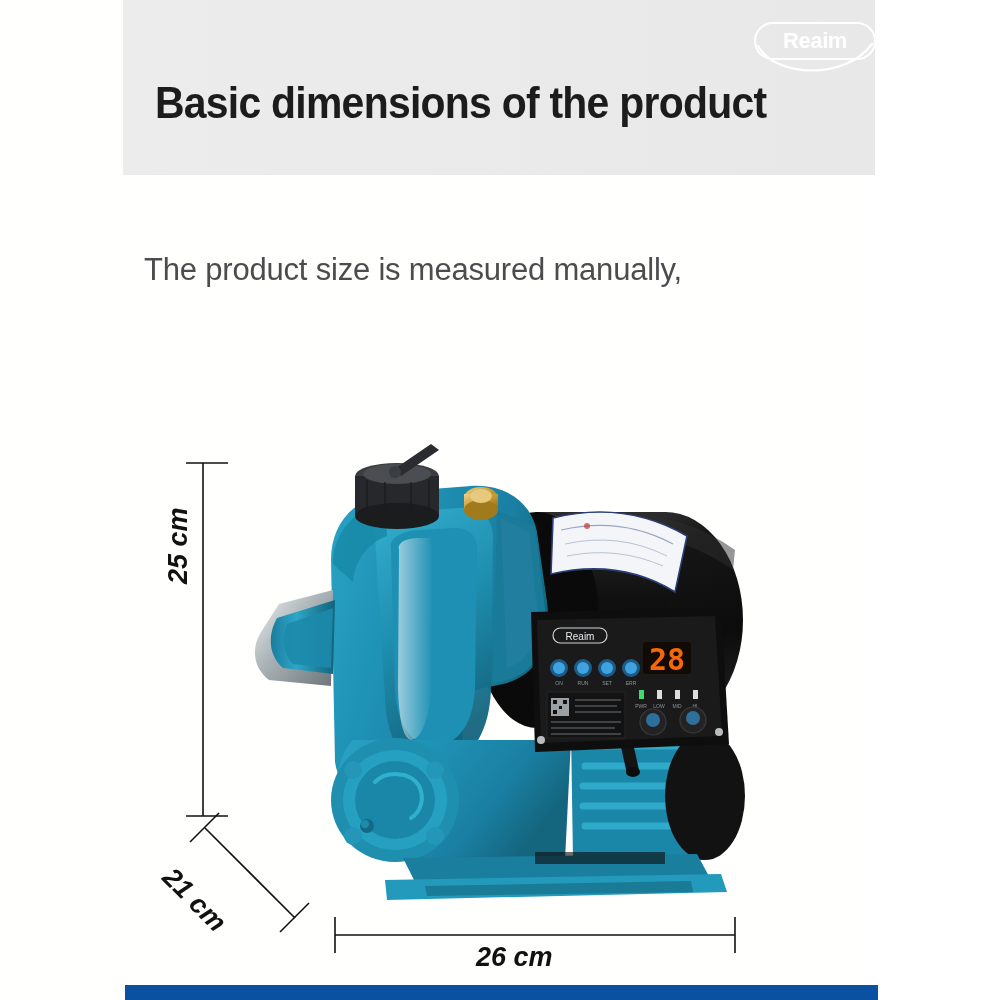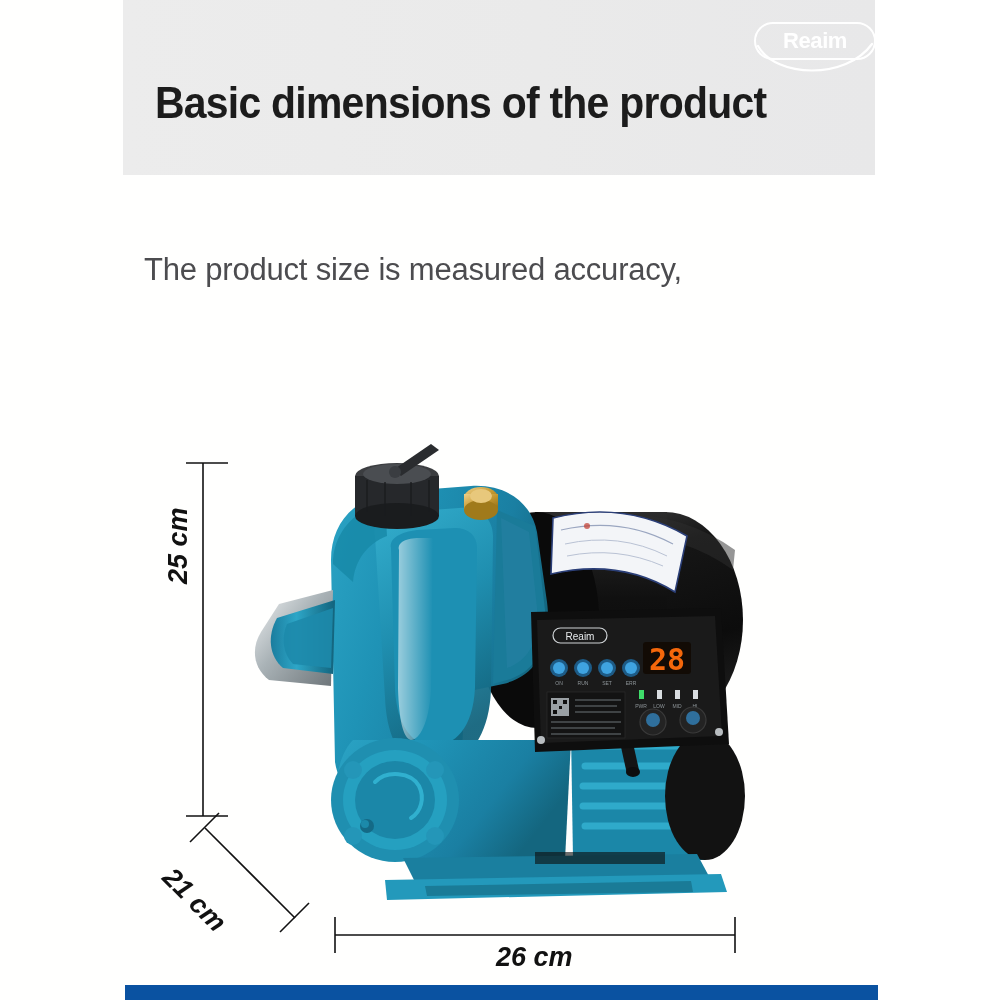--- a/index.html
+++ b/index.html
@@ -53,21 +53,21 @@
   .product-area { position:absolute; left:235px; top:440px; width:540px; height:470px; }
   .product-svg { position:absolute; left:0; top:0; }
 
   
   .dims-svg { position:absolute; left:0; top:0; width:1000px; height:1000px; pointer-events:none; }
   .dim-label {
     position:absolute; font-size:27px; font-weight:bold; color:#111;
     font-family:"Liberation Sans", sans-serif; font-style:italic;
     white-space:nowrap;
   }
-  .dim-h { left:496px; top:942px; }
+  .dim-h { left:476px; top:942px; }
   .dim-v { left:163px; top:584px; transform:rotate(-90deg); transform-origin:left top; }
   .dim-d { left:178px; top:862px; transform:rotate(45deg); transform-origin:left top; }
 
   
   .bottom-bar {
     position:absolute; left:125px; top:985px; width:753px; height:15px;
     background:#0a52a1;
   }
 </style>
 </head>
@@ -80,21 +80,21 @@
 
   <div class="logo-wrap">
     <div class="logo-pill"></div>
     <svg class="logo-swoosh" viewBox="0 0 138 48">
       <path d="M12 18 C 30 50, 100 52, 126 16" fill="none" stroke="#ffffff" stroke-width="2.2" stroke-linecap="round"></path>
     </svg>
     <div class="logo-text">Reaim</div>
   </div>
 
   <div class="subtitle">
-    <span class="line">The product size is measured accuracy,</span>
+    <span class="line">The product size is measured manually,</span>
   </div>
 
   <div class="product-area">
     <svg class="product-svg" width="540" height="470" viewBox="0 0 540 470">
       <defs>
         <linearGradient id="teal1" x1="0" y1="0" x2="1" y2="0.4">
           <stop offset="0" stop-color="#2ba3c4"></stop>
           <stop offset="0.35" stop-color="#1f93b6"></stop>
           <stop offset="0.75" stop-color="#1a7fa2"></stop>
           <stop offset="1" stop-color="#14667f"></stop>

